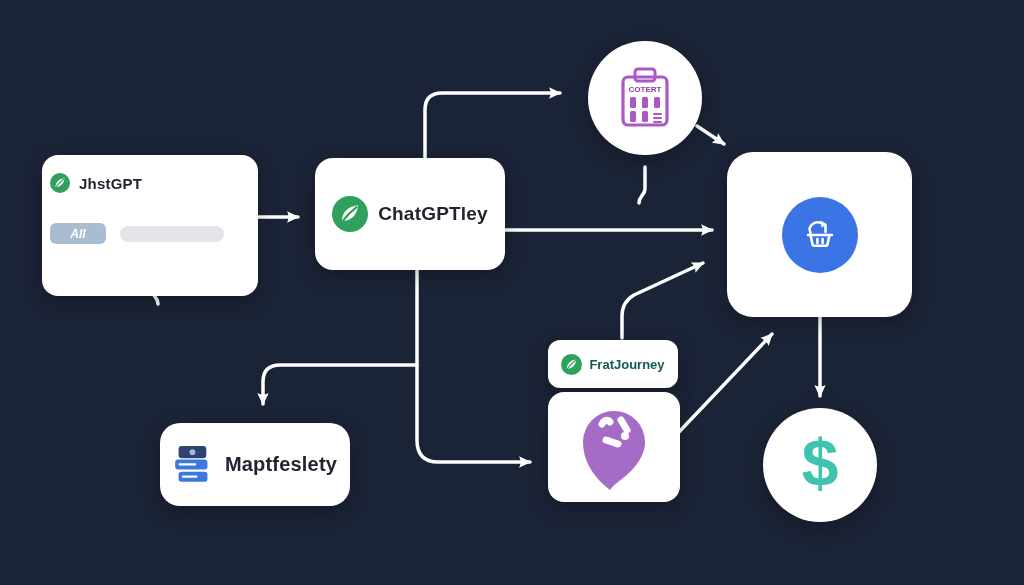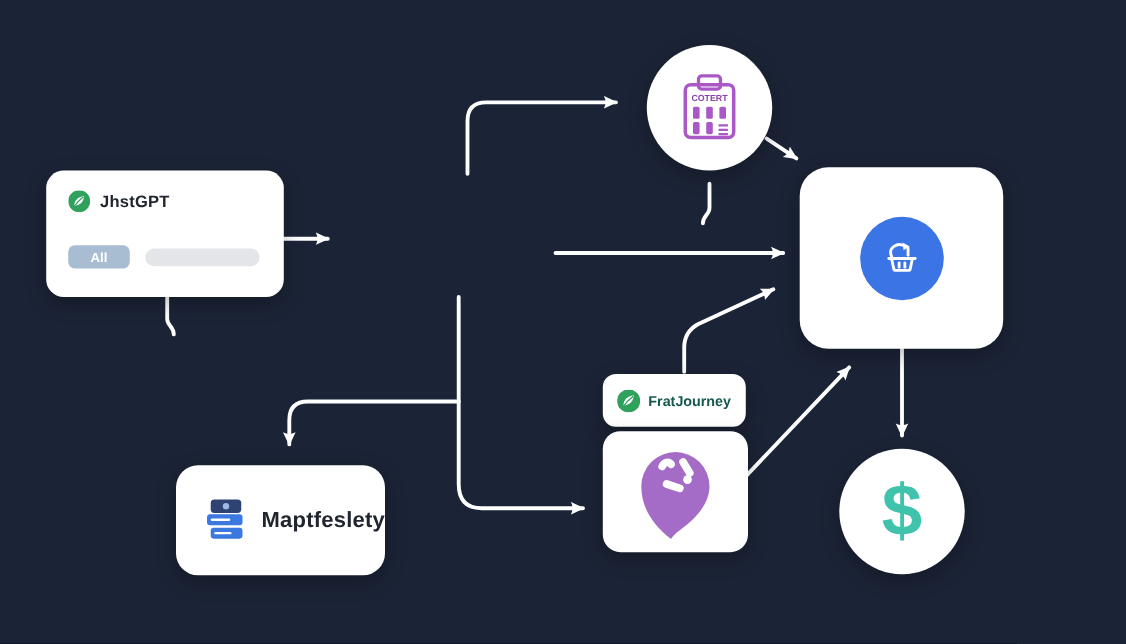--- a/index.html
+++ b/index.html
@@ -15,45 +15,45 @@
     background:var(--background);
     font-family:"Liberation Sans",sans-serif;
   }
   .connector-layer{position:absolute;inset:0;z-index:1;}
   .node{
     position:absolute;background:var(--card);z-index:2;
     box-shadow:0 6px 18px rgba(0,0,0,.25);
   }
   .circle{border-radius:50%;}
   
-  .jhstgpt{left:42px;top:155px;width:216px;height:115px;border-radius:16px;padding:18px 20px;box-sizing:border-box;}
+  .jhstgpt{left:42px;top:155px;width:216px;height:141px;border-radius:16px;padding:18px 8px;box-sizing:border-box;}
   .jhst-head{display:flex;align-items:center;gap:9px;}
   .jhst-label{font-size:15px;font-weight:bold;color:var(--dark-text);letter-spacing:.2px;}
   .jhst-row{display:flex;align-items:center;gap:14px;margin-top:30px;}
   .all-pill{
     width:56px;height:21px;border-radius:6px;background:var(--all-pill);
     color:#fff;font-size:12px;font-weight:bold;display:flex;align-items:center;justify-content:center;
-    border:none;cursor:pointer;font-family:inherit;
+    border:none;cursor:pointer;font-family:inherit;font-style:italic;
   }
   .gray-pill{width:104px;height:16px;border-radius:8px;background:var(--gray-pill);}
   
   .chatgptley{left:315px;top:158px;width:190px;height:112px;border-radius:18px;display:flex;align-items:center;justify-content:center;gap:10px;}
   .chat-label{font-size:19px;font-weight:bold;color:var(--dark-text);letter-spacing:.2px;}
   
   .cotert{left:588px;top:41px;width:114px;height:114px;display:flex;align-items:center;justify-content:center;}
   
   .basket-box{left:727px;top:152px;width:185px;height:165px;border-radius:26px;display:flex;align-items:center;justify-content:center;}
   .basket-circle{width:76px;height:76px;border-radius:50%;background:var(--blue);display:flex;align-items:center;justify-content:center;}
   
   .fratjourney{left:548px;top:340px;width:130px;height:48px;border-radius:12px;display:flex;align-items:center;justify-content:center;gap:7px;}
   .frat-label{font-size:13px;font-weight:bold;color:var(--frat-text);}
   
   .pin-box{left:548px;top:392px;width:132px;height:110px;border-radius:16px;display:flex;align-items:flex-start;justify-content:center;}
   
-  .maptfeslety{left:160px;top:423px;width:190px;height:100px;border-radius:20px;display:flex;align-items:center;justify-content:flex-end;gap:12px;}
+  .maptfeslety{left:160px;top:423px;width:190px;height:83px;border-radius:20px;display:flex;align-items:center;justify-content:center;gap:12px;}
   .mapt-label{font-size:20px;font-weight:bold;color:var(--dark-text);letter-spacing:.2px;}
   
   .dollar{left:763px;top:408px;width:114px;height:114px;display:flex;align-items:center;justify-content:center;}
   .dollar-symbol{font-size:66px;font-weight:800;color:var(--teal);line-height:1;transform:translateY(-2px);}
   .caption{
     position:absolute;left:760px;top:531px;width:160px;text-align:center;z-index:2;
     color:var(--caption-text);font-size:17px;letter-spacing:.3px;
   }
   .hidden-defs{position:absolute;width:0;height:0;overflow:hidden;}
 </style>
@@ -99,20 +99,26 @@
           <use href="#leaf-badge"></use>
         </svg>
       <span class="jhst-label">JhstGPT</span>
     </div>
     <div class="jhst-row">
       <button class="all-pill">All</button>
       <div class="gray-pill"></div>
     </div>
   </div>
 
+  <div class="node chatgptley">
+    <svg width="36" height="36">
+        <use href="#leaf-badge"></use>
+      </svg>
+    <span class="chat-label">ChatGPTley</span>
+  </div>
 
   <div class="node circle cotert">
     <svg width="54" height="64" viewBox="0 0 54 64">
       <rect x="17" y="3" width="20" height="12" rx="3" fill="none" stroke-width="3" style="stroke:var(--purple)"></rect>
       <rect x="5" y="11" width="44" height="48" rx="5" fill="none" stroke-width="3.2" style="stroke:var(--purple)"></rect>
       <text x="27" y="26" text-anchor="middle" font-size="8" font-weight="bold" font-family="Liberation Sans, sans-serif" style="fill:#8b3fa8">COTERT</text>
       <rect x="12" y="31" width="6" height="11" rx="1.5" style="fill:var(--purple)"></rect>
       <rect x="24" y="31" width="6" height="11" rx="1.5" style="fill:var(--purple)"></rect>
       <rect x="36" y="31" width="6" height="11" rx="1.5" style="fill:var(--purple)"></rect>
       <rect x="12" y="45" width="6" height="11" rx="1.5" style="fill:var(--purple)"></rect>

